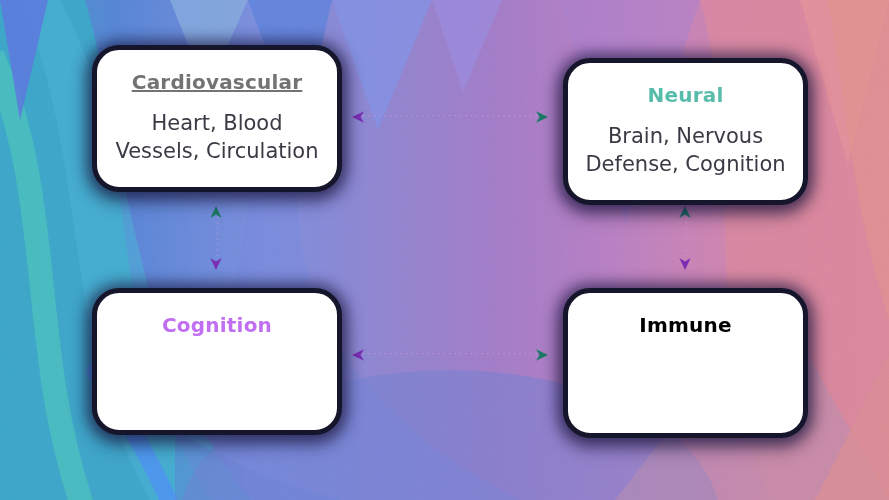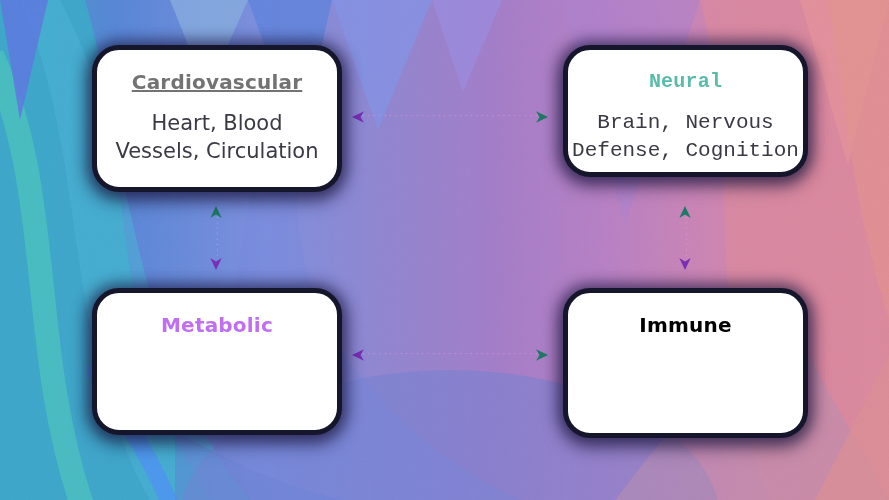--- a/index.html
+++ b/index.html
@@ -31,21 +31,21 @@
     letter-spacing:.2px;
     margin-bottom:16px;
   }
   .node-desc{
     font-size:21px;
     line-height:1.32;
     color:#3a3a44;
     white-space:pre-line;
   }
   #node-cardiovascular{left:92px;top:45px;width:250px;height:147px;}
-  #node-neural{left:563px;top:45px;width:245px;height:132px;font-family:Liberation Mono, monospace;}
+  #node-neural{left:563px;top:58px;width:245px;height:147px;}
   #node-metabolic{left:92px;top:288px;width:250px;height:147px;}
   #node-immune{left:563px;top:288px;width:245px;height:150px;}
 </style>
 </head>
 <body>
 
 <div id="stage">
 
   <svg id="bg-art" viewBox="0 0 889 500" preserveAspectRatio="none">
     <defs>
@@ -99,21 +99,21 @@
 Vessels, Circulation</div>
   </div>
 
   <div class="node" id="node-neural">
     <div class="node-title" style="color: rgb(88, 188, 170);">Neural</div>
     <div class="node-desc">Brain, Nervous
 Defense, Cognition</div>
   </div>
 
   <div class="node" id="node-metabolic">
-    <div class="node-title" style="color: rgb(192, 110, 242);">Metabolic</div>
+    <div class="node-title" style="color: rgb(192, 110, 242);">Cognition</div>
   </div>
 
   <div class="node" id="node-immune">
     <div class="node-title" style="color: #000000;">Immune</div>
   </div>
 
   <svg id="arrow-layer" viewBox="0 0 889 500">
     <defs>
       <linearGradient id="gradH" x1="0" y1="0" x2="1" y2="0">
         <stop offset="0" stop-color="#8a3fd0"></stop>

